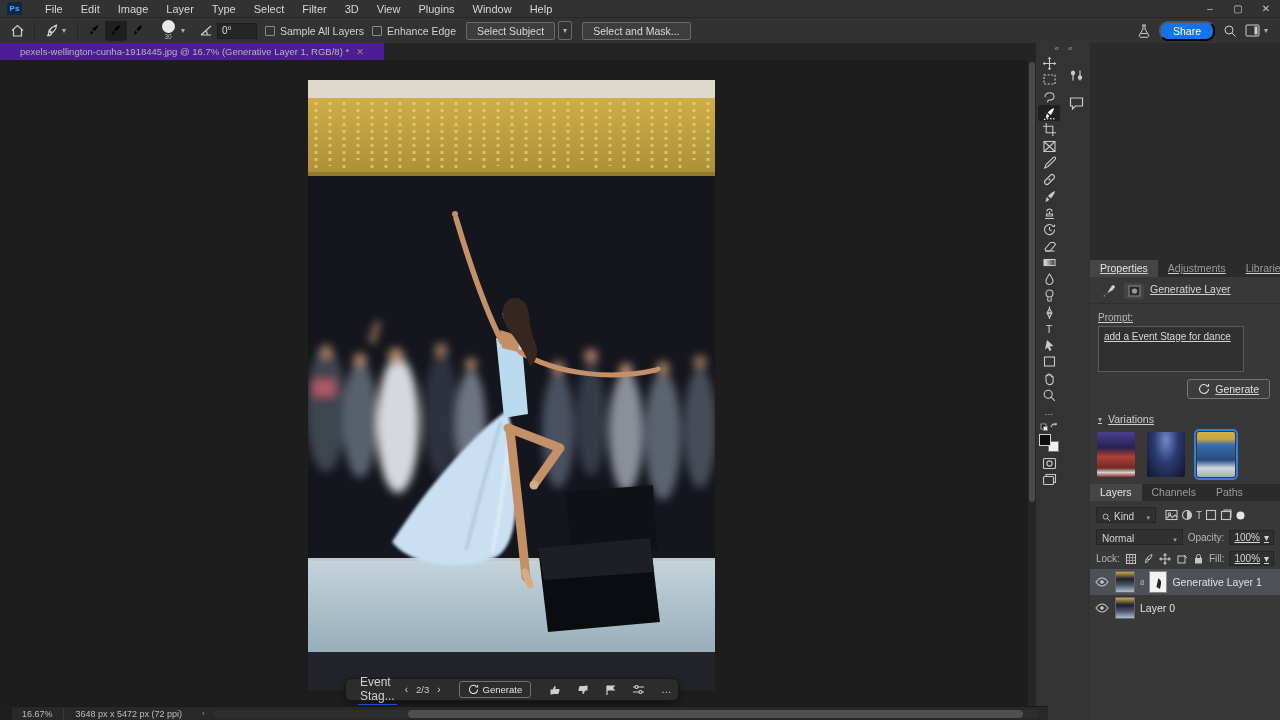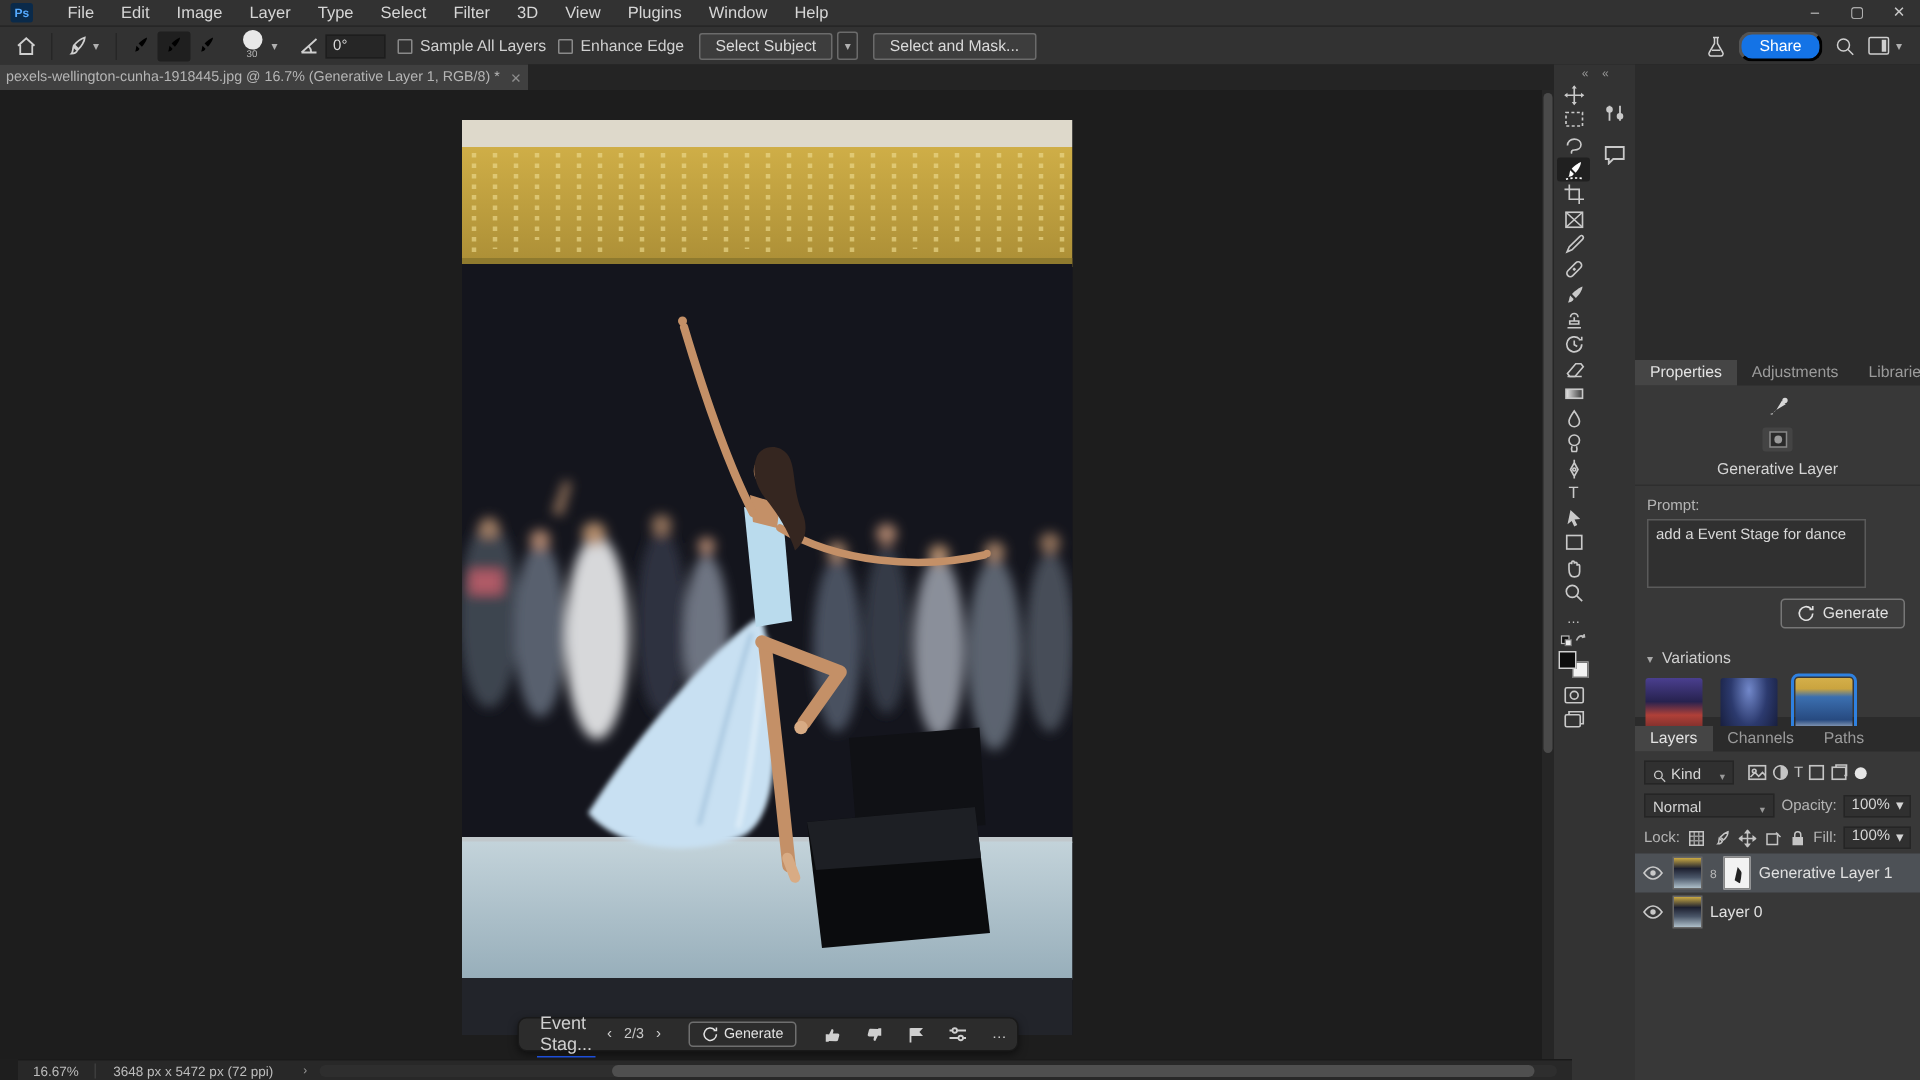--- a/index.html
+++ b/index.html
@@ -33,21 +33,21 @@
   .num-field { background:#262626; border:1px solid #1d1d1d; color:#d8d8d8; font-size:10px;
     width:40px; height:16px; padding:1px 4px; }
   #brush-preview { position:relative; width:22px; height:24px; display:flex; flex-direction:column; align-items:center;}
   #brush-preview .dot { width:13px; height:13px; border-radius:50%; background:#e8e8e8; margin-top:1px;}
   #brush-preview .sz { font-size:6.5px; color:#b8b8b8; line-height:7px;}
   #tr-cluster { margin-left:auto; display:flex; align-items:center; gap:8px; margin-right:10px; }
   #share-btn { background:#1473e6; color:#fff; border-radius:9px; font-size:10.5px; padding:2px 12px; }
 
   
   #tabbar { position:absolute; left:0; top:43px; width:1036px; height:17px; background:#242424; display:flex; }
-  #doc-tab { background:#404040; height:17px; display:flex; align-items:center; padding:0 4px; gap:7px; }
+  #doc-tab { background:#4c1d95; height:17px; display:flex; align-items:center; padding:0 20px; gap:7px; }
   #doc-tab .t { color:#b5b5b5; font-size:9.5px; }
   #doc-tab .x { color:#8f8f8f; font-size:9px; }
 
   
   #pasteboard { position:absolute; left:0; top:60px; width:1028px; height:646px; background:#1d1d1d; }
   #photo { position:absolute; left:308px; top:20px; width:407px; height:610px; background:#14151d; }
 
   
   #vscroll { position:absolute; left:1028px; top:60px; width:8px; height:646px; background:#262626; }
   #vscroll .thumb { position:absolute; left:1px; top:2px; width:6px; height:440px; background:#4a4a4a; border-radius:3px;}
@@ -84,22 +84,22 @@
     background:linear-gradient(to bottom, rgba(0,0,0,0) 0%, #000 100%),
                linear-gradient(to right, #ffffff 0%, #ff0000 100%); }
   #sat-marker { position:absolute; left:27px; top:180px; width:7px; height:7px; border:1px solid #fff; border-radius:50%; }
   #hue-bar { position:absolute; left:162px; top:29px; width:13px; height:157px;
     background:linear-gradient(to bottom,#ff0000,#ff00ff,#0000ff,#00ffff,#00ff00,#ffff00,#ff0000); }
   #mini-chips { position:absolute; left:7px; top:32px; width:26px; height:26px; }
   #mini-chips .bg { position:absolute; right:2px; bottom:0; width:14px; height:14px; background:#f0f0f0; border:1px solid #888;}
   #mini-chips .fg { position:absolute; left:0; top:0; width:16px; height:16px; background:#111; border:1px solid #d8d8d8;}
 
   
-  #props-group { top:197px; height:238px; }
-  #gen-header { display:flex; align-items:center; gap:6px; padding:6px 8px 4px 8px; border-bottom:1px solid #2e2e2e;flex-direction:column;}
+  #props-group { top:217px; height:238px;text-decoration:underline; }
+  #gen-header { display:flex; align-items:flex-start; gap:6px; padding:6px 8px 4px 8px; border-bottom:1px solid #2e2e2e;}
   #gen-header .hic { width:20px; height:16px; display:flex; align-items:center; justify-content:center; background:#444; border-radius:2px;}
   #gen-header .hic.first { background:none; }
   #gen-header svg { stroke:#d8d8d8; fill:none; stroke-width:1.2;}
   #gen-header .htx { font-size:10.5px; color:#d5d5d5; }
   .plabel { font-size:10px; color:#b5b5b5; padding:8px 8px 3px 8px; }
   #prompt-box { margin:0 8px; width:146px; height:46px; background:#303030; border:1px solid #5a5a5a;
     font-size:10px; color:#d8d8d8; padding:4px 5px; line-height:12px; }
   #generate-row { display:flex; justify-content:flex-end; padding:7px 10px 4px 0; }
   #generate-btn { display:flex; align-items:center; gap:5px; border:1px solid #777; border-radius:3px;
     background:#3d3d3d; color:#e0e0e0; font-size:10.5px; padding:3px 10px; }
@@ -115,21 +115,21 @@
   
   #layers-group { top:441px; height:236px; }
   .lrow { display:flex; align-items:center; padding:3px 6px; gap:5px; }
   .dropdown { background:#303030; border:1px solid #252525; color:#d5d5d5; font-size:10px;
     height:16px; display:flex; align-items:flex-end; padding:0 5px; }
   .dropdown .dd-chev { margin-left:auto; font-size:7px; color:#9a9a9a; padding-left:6px;}
   .filter-ics { display:flex; gap:3px; margin-left:4px; align-items:center;}
   .filter-ics svg { stroke:#c5c5c5; fill:none; stroke-width:1.1; }
   .mini-label { font-size:10px; color:#b5b5b5; }
   .val-box { background:#303030; border:1px solid #252525; color:#d5d5d5; font-size:10px; height:15px;
-    display:flex; align-items:flex-start; padding:0 4px; gap:4px;}
+    display:flex; align-items:center; padding:0 4px; gap:4px;text-decoration:underline;}
   .layer-row { display:flex; align-items:center; height:26px; gap:5px; padding:0 4px; }
   .layer-row.selected { background:#4d5156; }
   .eye { width:16px; display:flex; justify-content:center; }
   .eye svg { stroke:#c9c9c9; fill:none; stroke-width:1.1;}
   .lthumb { width:20px; height:22px; border:1px solid #666;
     background:linear-gradient(180deg,#c9a944 0%,#1d2030 35%,#4a5668 65%,#aebfc9 100%); }
   .lmask { width:18px; height:22px; border:1px solid #888; background:#f2f2f2; position:relative;}
   .lmask::after { content:""; position:absolute; left:6px; top:6px; width:5px; height:11px; background:#222;
     clip-path:polygon(40% 0,100% 35%,70% 100%,0 80%); }
   .llink { font-size:8px; color:#b9b9b9; }

